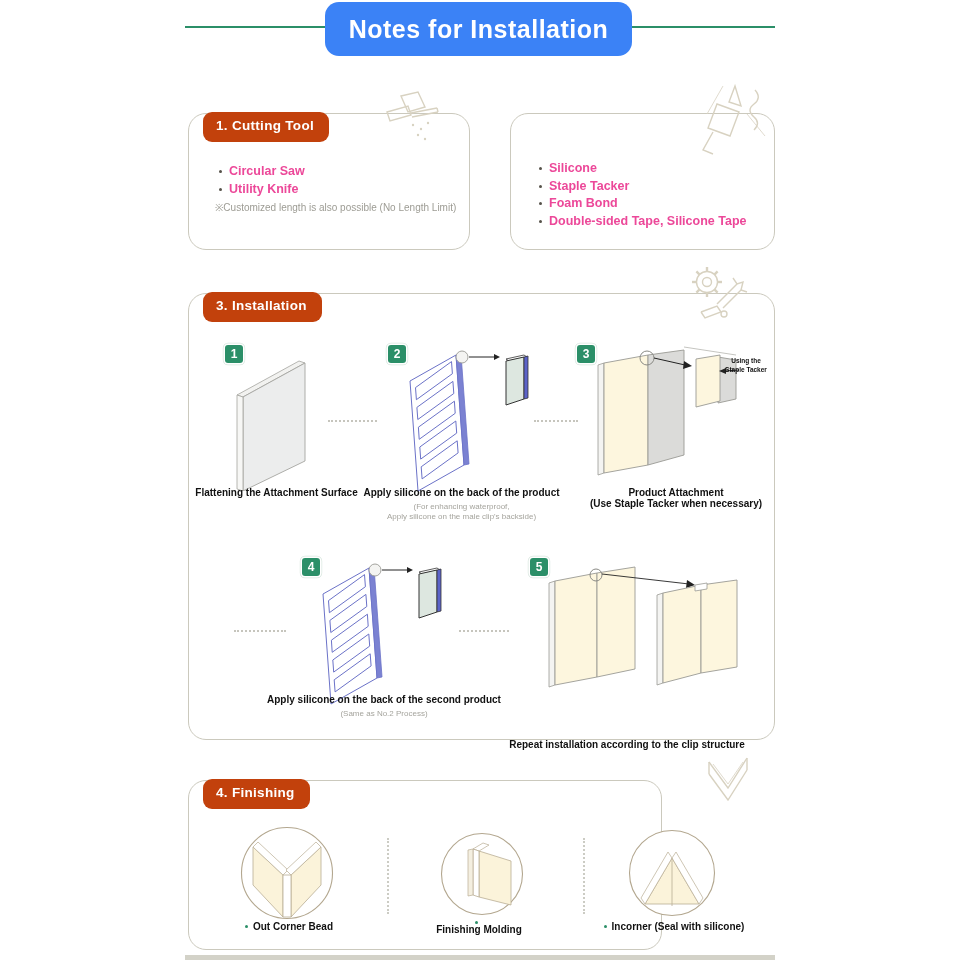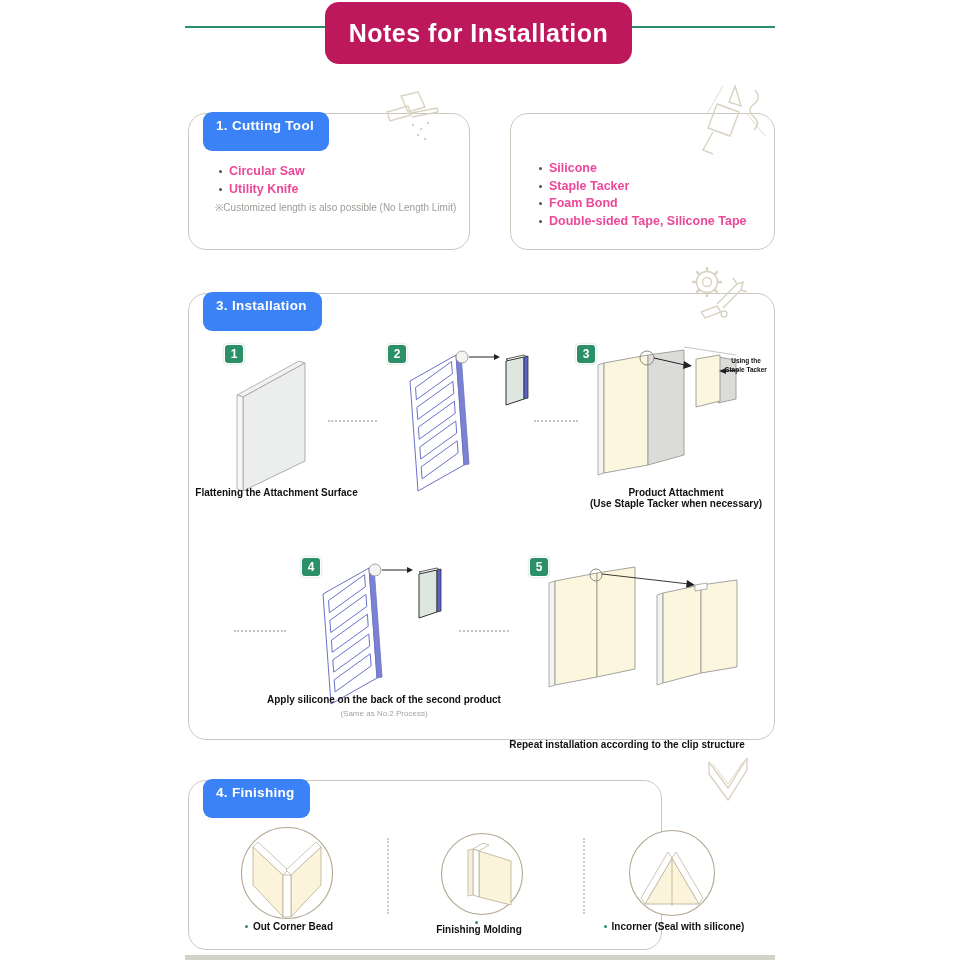--- a/index.html
+++ b/index.html
@@ -2,33 +2,33 @@
 <html><head>
 <meta charset="utf-8">
 <style>
   * { margin:0; padding:0; box-sizing:border-box; }
   html,body { background:#fff; }
   body { font-family:"Liberation Sans", sans-serif; }
   .page { position:relative; width:960px; height:960px; background:#fff; overflow:hidden; }
 
   
   .header-line { position:absolute; left:185px; top:26px; width:590px; height:2px; background:#2b8f68; }
-  .header-pill { position:absolute; left:325px; top:2px; width:307px; height:62px; background:#be185d;
+  .header-pill { position:absolute; left:325px; top:2px; width:307px; height:54px; background:#3b82f6;
     border-radius:14px; color:#fff; font-size:25px; font-weight:bold; letter-spacing:0.5px;
     display:flex; align-items:center; justify-content:center; }
 
   
   .box { position:absolute; background:#fff; border:1.5px solid #cbc9bd; border-radius:18px; }
   .box-cutting  { left:188px; top:113px; width:282px; height:137px; }
   .box-adhesive { left:510px; top:113px; width:265px; height:137px; }
   .box-install  { left:188px; top:293px; width:587px; height:447px; }
   .box-finish   { left:188px; top:780px; width:474px; height:170px; }
 
-  .section-label { position:absolute; left:14px; top:-2px; background:#3b82f6; color:#fff;
-    font-weight:bold; font-size:13.5px; letter-spacing:0.3px; padding:6px 15px 18px 13px; border-radius:9px; }
+  .section-label { position:absolute; left:14px; top:-2px; background:#c2410c; color:#fff;
+    font-weight:bold; font-size:13.5px; letter-spacing:0.3px; padding:6px 15px 9px 13px; border-radius:9px; }
 
   
   .tool-list { position:absolute; list-style:none; }
   .box-cutting  .tool-list { left:30px; top:48px; }
   .box-adhesive .tool-list { left:28px; top:46px; }
   .tool-list li { display:flex; align-items:center; font-weight:bold; font-size:12.5px; color:#ec4899; line-height:18px; }
   .box-adhesive .tool-list li { line-height:17.5px; }
   .dot { width:3px; height:3px; background:#56524a; border-radius:50%; margin-right:7px; flex:none; }
   .note { position:absolute; left:26px; top:86px; font-size:10px; color:#9d9c94; white-space:nowrap; }
 
@@ -263,20 +263,25 @@
     <div class="dotline d2"></div>
     <div class="dotline d3"></div>
     <div class="dotline d4"></div>
 
     <div class="annot">
       <div>Using the</div>
       <div>Staple Tacker</div>
     </div>
 
     <div class="cap cap1">Flattening the Attachment Surface</div>
+    <div class="cap cap2">
+      <div>Apply silicone on the back of the product</div>
+      <div class="sub sub-first">(For enhancing waterproof,</div>
+      <div class="sub">Apply silicone on the male clip's backside)</div>
+    </div>
     <div class="cap cap3">
       <div>Product Attachment</div>
       <div>(Use Staple Tacker when necessary)</div>
     </div>
     <div class="cap cap4">
       <div>Apply silicone on the back of the second product</div>
       <div class="sub sub-first">(Same as No.2 Process)</div>
     </div>
     <div class="cap cap5">Repeat installation according to the clip structure</div>
   </div>

